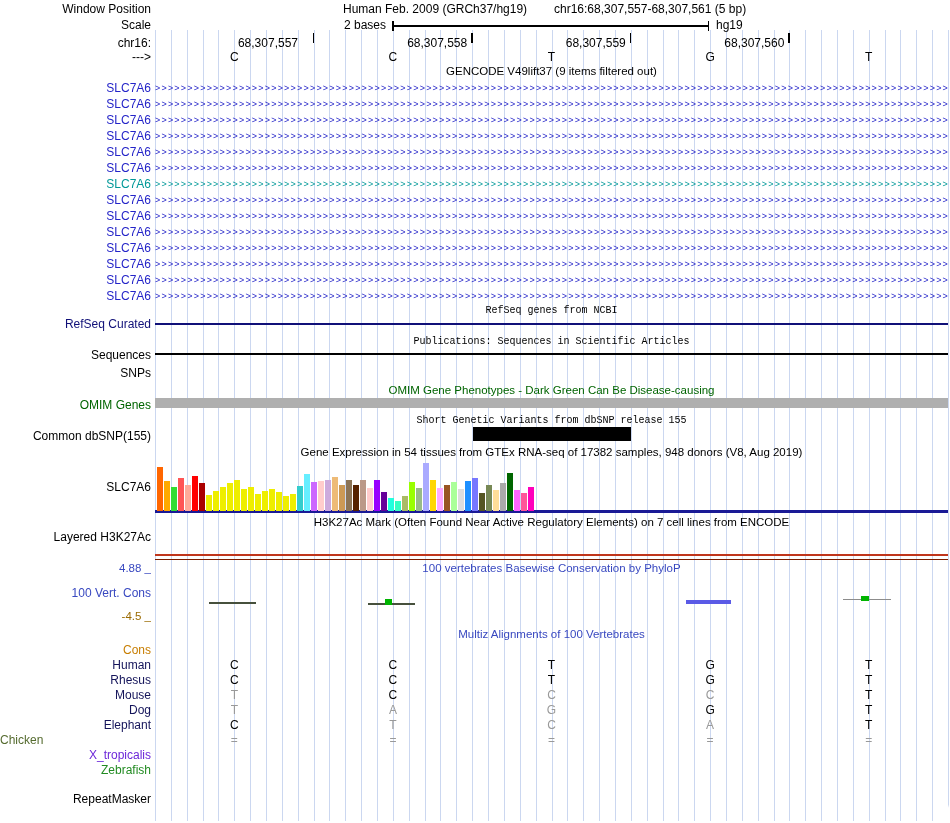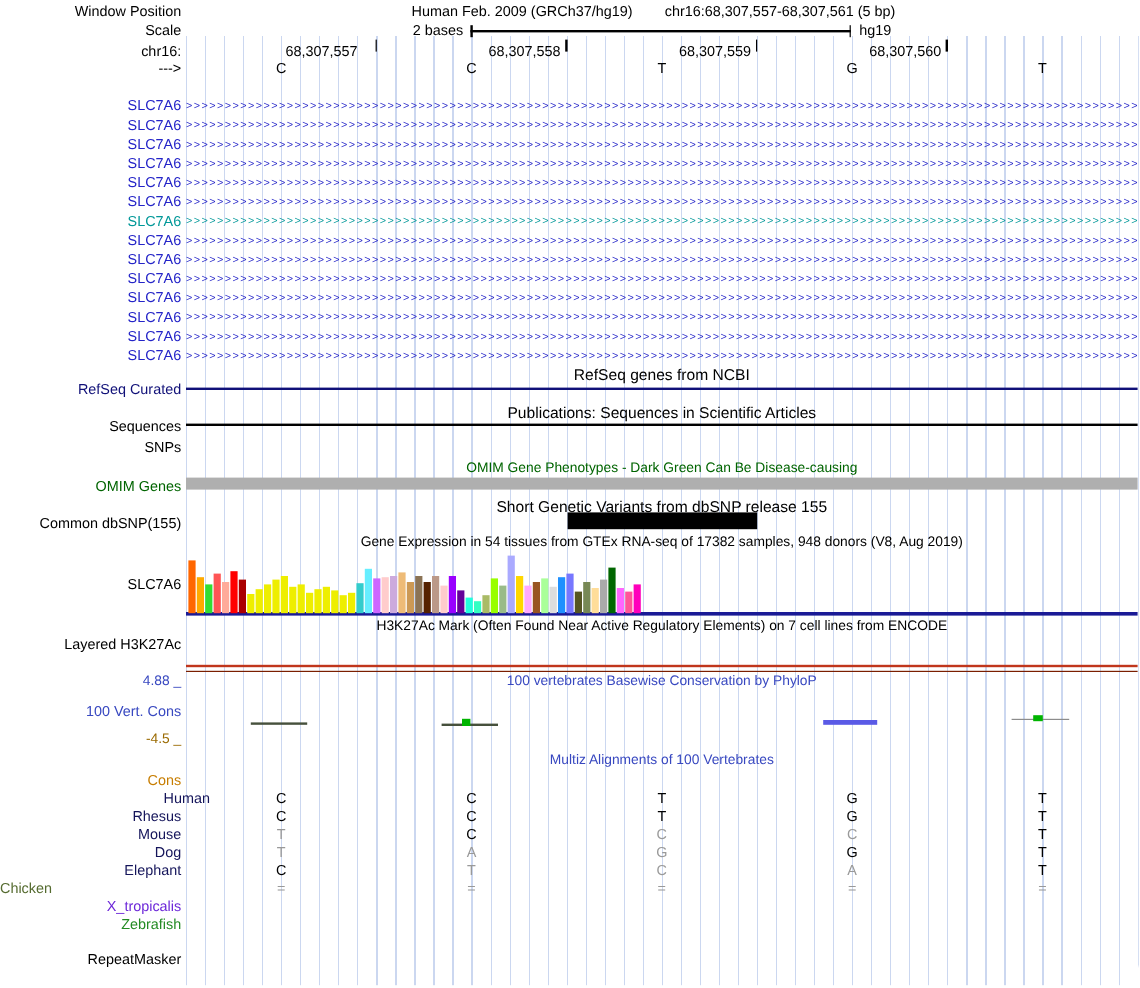--- a/index.html
+++ b/index.html
@@ -1,21 +1,21 @@
 <!DOCTYPE html>
 <html><head>
 <meta charset="utf-8">
 <style>
   html,body{margin:0;padding:0;background:#fff;}
   #page{position:relative;width:950px;height:823px;background:#ffffff;overflow:hidden;
         font-family:"Liberation Sans",sans-serif;font-size:11.5px;color:#000;border-radius:25px;}
   .abs{position:absolute;white-space:nowrap;}
   .lbl{position:absolute;left:0;width:151px;text-align:right;white-space:nowrap;}
   .ctr{position:absolute;left:155px;width:793px;text-align:center;white-space:nowrap;}
-  .small{font-size:13px;}
+  .small{font-size:10px;font-family:Liberation Mono, monospace;}
   .t12{font-size:12px;}
   #grid{position:absolute;left:155px;top:30px;width:794px;height:791px;
         background-image:repeating-linear-gradient(to right,#CBD7F0 0,#CBD7F0 1px,transparent 1px,transparent 15.86px);}
   .hline{position:absolute;}
 </style>
 </head>
 <body>
 
 <div id="page">
 
@@ -29,20 +29,21 @@
   <div class="abs t12" style="left:298px;top:18px;width:88px;text-align:right">2 bases</div>
   <div class="hline" style="left:392px;top:25px;width:317px;height:1.5px;background:#000"></div>
   <div class="hline" style="left:392px;top:21px;width:1.5px;height:10px;background:#000"></div>
   <div class="hline" style="left:707.5px;top:21px;width:1.5px;height:10px;background:#000"></div>
   <div class="abs t12" style="left:716px;top:18px">hg19</div>
 
   <div class="lbl t12" style="top:36px">chr16:</div>
 
   <div class="lbl t12" style="top:50px">---&gt;</div>
 
+  <div class="ctr" style="top:65px">GENCODE V49lift37 (9 items filtered out)</div>
 
   <div class="ctr small" style="top:305px">RefSeq genes from NCBI</div>
   <div class="lbl t12" style="top:317px;color:#101078">RefSeq Curated</div>
   <div class="hline" style="left:155px;top:323px;width:793px;height:2px;background:#101078"></div>
 
   <div class="ctr small" style="top:336px">Publications: Sequences in Scientific Articles</div>
   <div class="lbl t12" style="top:348px">Sequences</div>
   <div class="hline" style="left:155px;top:353px;width:793px;height:1.5px;background:#000"></div>
 
   <div class="lbl t12" style="top:366px">SNPs</div>
@@ -168,21 +169,21 @@
     <div style="position: absolute; white-space: nowrap; left: 514px; top: 490px; width: 6px; height: 21px; background: rgb(255, 102, 255);"></div>
     <div style="position: absolute; white-space: nowrap; left: 521px; top: 493px; width: 6px; height: 18px; background: rgb(255, 85, 153);"></div>
     <div style="position: absolute; white-space: nowrap; left: 528px; top: 487px; width: 6px; height: 24px; background: rgb(255, 0, 187);"></div>
     <div style="position: absolute; white-space: nowrap; left: 209px; top: 602px; width: 47px; height: 2px; background: rgb(70, 80, 60);"></div>
     <div style="position: absolute; white-space: nowrap; left: 368px; top: 603px; width: 47px; height: 1.5px; background: rgb(70, 80, 60);"></div>
     <div style="position: absolute; white-space: nowrap; left: 385px; top: 599px; width: 7px; height: 6px; background: rgb(0, 180, 0);"></div>
     <div style="position: absolute; white-space: nowrap; left: 686px; top: 600px; width: 45px; height: 3.5px; background: rgb(90, 90, 230);"></div>
     <div style="position: absolute; white-space: nowrap; left: 843px; top: 599px; width: 48px; height: 1px; background: rgb(140, 140, 140);"></div>
     <div style="position: absolute; white-space: nowrap; left: 861px; top: 596px; width: 8px; height: 5px; background: rgb(0, 180, 0);"></div>
     <div style="position: absolute; white-space: nowrap; left: 0px; top: 643px; width: 151px; text-align: right; color: rgb(199, 125, 0); height: 15px; line-height: 15px; font-size: 12px;">Cons</div>
-    <div style="position: absolute; white-space: nowrap; left: 0px; top: 658px; width: 151px; text-align: right; color: rgb(20, 20, 90); height: 15px; line-height: 15px; font-size: 12px; padding-left: 24px;">Human</div>
+    <div style="position: absolute; white-space: nowrap; left: 0px; top: 658px; width: 151px; text-align: right; color: rgb(20, 20, 90); height: 15px; line-height: 15px; font-size: 12px;">Human</div>
     <div style="position: absolute; white-space: nowrap; left: 225.3px; top: 658px; width: 18px; text-align: center; height: 15px; line-height: 15px; font-size: 12px; color: rgb(0, 0, 0);">C</div>
     <div style="position: absolute; white-space: nowrap; left: 383.9px; top: 658px; width: 18px; text-align: center; height: 15px; line-height: 15px; font-size: 12px; color: rgb(0, 0, 0);">C</div>
     <div style="position: absolute; white-space: nowrap; left: 542.5px; top: 658px; width: 18px; text-align: center; height: 15px; line-height: 15px; font-size: 12px; color: rgb(0, 0, 0);">T</div>
     <div style="position: absolute; white-space: nowrap; left: 701.1px; top: 658px; width: 18px; text-align: center; height: 15px; line-height: 15px; font-size: 12px; color: rgb(0, 0, 0);">G</div>
     <div style="position: absolute; white-space: nowrap; left: 859.7px; top: 658px; width: 18px; text-align: center; height: 15px; line-height: 15px; font-size: 12px; color: rgb(0, 0, 0);">T</div>
     <div style="position: absolute; white-space: nowrap; left: 0px; top: 673px; width: 151px; text-align: right; color: rgb(20, 20, 90); height: 15px; line-height: 15px; font-size: 12px;">Rhesus</div>
     <div style="position: absolute; white-space: nowrap; left: 225.3px; top: 673px; width: 18px; text-align: center; height: 15px; line-height: 15px; font-size: 12px; color: rgb(0, 0, 0);">C</div>
     <div style="position: absolute; white-space: nowrap; left: 383.9px; top: 673px; width: 18px; text-align: center; height: 15px; line-height: 15px; font-size: 12px; color: rgb(0, 0, 0);">C</div>
     <div style="position: absolute; white-space: nowrap; left: 542.5px; top: 673px; width: 18px; text-align: center; height: 15px; line-height: 15px; font-size: 12px; color: rgb(0, 0, 0);">T</div>
     <div style="position: absolute; white-space: nowrap; left: 701.1px; top: 673px; width: 18px; text-align: center; height: 15px; line-height: 15px; font-size: 12px; color: rgb(0, 0, 0);">G</div>

